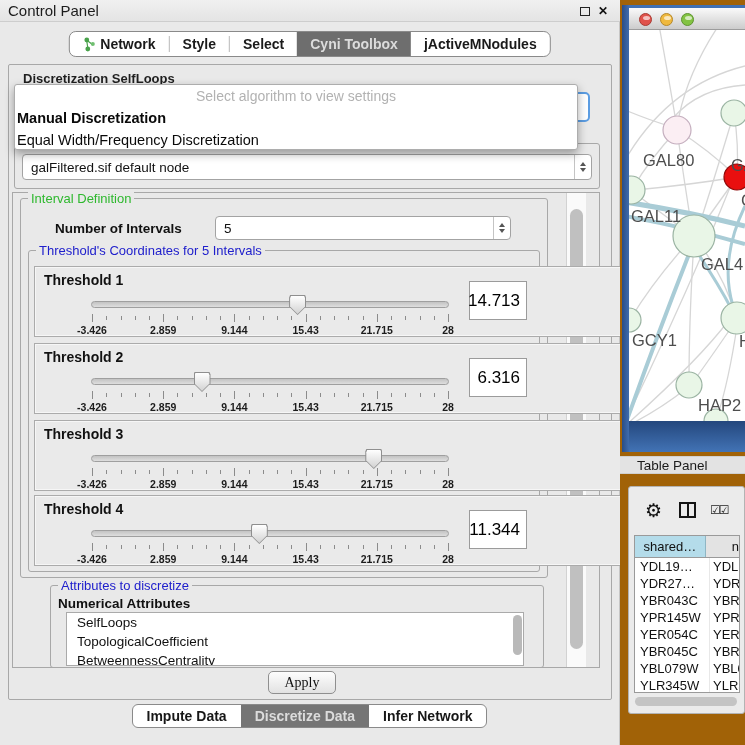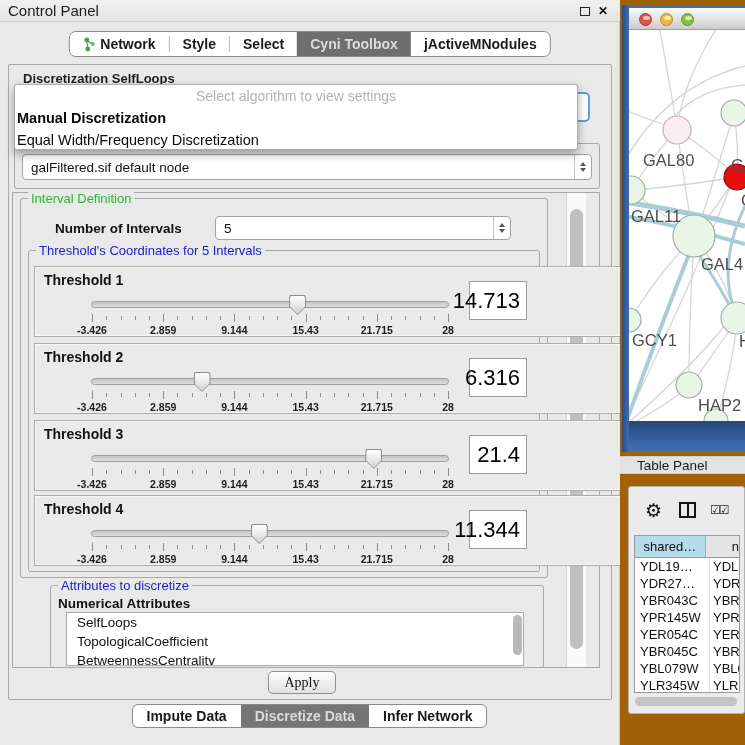--- a/index.html
+++ b/index.html
@@ -57,21 +57,21 @@
   .th-title { position:absolute; left:9px; top:5px; font-size:14px; font-weight:bold; color:#111; }
   .th-slider { position:absolute; left:56px; top:30px; width:358px; height:38px; }
   .track { position:absolute; left:0; top:4px; width:358px; height:7px; border:1px solid #9f9f9f; border-radius:4px; background:linear-gradient(#c3c3c3,#dedede); }
   .thumb { position:absolute; top:-2px; width:17px; height:20px; clip-path:polygon(6% 0,94% 0,100% 12%,100% 58%,50% 100%,0 58%,0 12%); background:#8f8f8f; }
   .thumb-i { position:absolute; left:1px; top:1px; width:15px; height:18px; clip-path:polygon(6% 0,94% 0,100% 12%,100% 58%,50% 100%,0 58%,0 12%); background:linear-gradient(#ffffff,#d2d2d2); }
   .ticks { position:absolute; left:0; top:17px; width:358px; height:9px; }
   .tick { position:absolute; top:2px; width:1px; height:4px; background:#8b8b8b; }
   .tick.major { top:0; height:8px; }
   .tick-labels { position:absolute; left:0; top:27px; width:358px; height:12px; }
   .tick-label { position:absolute; transform:translateX(-50%); font-size:10.5px; font-weight:bold; color:#1c1c1c; white-space:nowrap; }
-  .th-value { position:absolute; left:434px; top:14px; width:58px; height:39px; background:#fff; border:1px solid #9b9b9b; font-size:22px; color:#000; display:flex; align-items:center; justify-content:flex-end; padding-right:6px; }
+  .th-value { position:absolute; left:434px; top:14px; width:58px; height:39px; background:#fff; border:1px solid #9b9b9b; font-size:17px; color:#000; display:flex; align-items:center; justify-content:flex-end; padding-right:6px; }
 
   .attr-group { position:absolute; left:50px; top:585px; width:494px; height:83px; border:1px solid #a8a8a8; border-radius:3px; overflow:hidden; }
   .attr-title { left:58px; top:578px; }
   .attr-label { position:absolute; left:58px; top:596px; font-size:13.5px; font-weight:bold; }
   .attr-list { position:absolute; left:66px; top:612px; width:458px; height:54px; background:#fff; border:1px solid #aaa; overflow:hidden; }
   .attr-item { font-size:13.5px; line-height:19px; padding-left:10px; color:#111; white-space:nowrap; }
   .attr-scroll { position:absolute; right:1px; top:2px; width:9px; height:40px; background:#b9b9b9; border-radius:5px; }
 
   .apply-btn { position:absolute; left:268px; top:671px; width:68px; height:23px; background:linear-gradient(#fdfdfd,#e2e2e2); border:1px solid #8f8f8f; border-radius:5px; font-size:14px; color:#111; display:flex; align-items:center; justify-content:center;font-family:Liberation Serif, serif; }
 
@@ -320,21 +320,20 @@
             </div>
       <div class="tick-labels">
               <span class="tick-label" style="left: 1px;">-3.426</span>
               <span class="tick-label" style="left: 72.2px;">2.859</span>
               <span class="tick-label" style="left: 143.4px;">9.144</span>
               <span class="tick-label" style="left: 214.6px;">15.43</span>
               <span class="tick-label" style="left: 285.8px;">21.715</span>
               <span class="tick-label" style="left: 357px;">28</span>
             </div>
     </div>
-    <div class="th-value">21.4</div>
   </div>
 
   <div class="threshold-box" style="top: 495px;">
     <div class="th-title">Threshold 4</div>
     <div class="th-slider">
       <div class="track"></div>
       <div class="thumb" style="left: 159.8px;">
               <div class="thumb-i"></div>
             </div>
       <div class="ticks">

